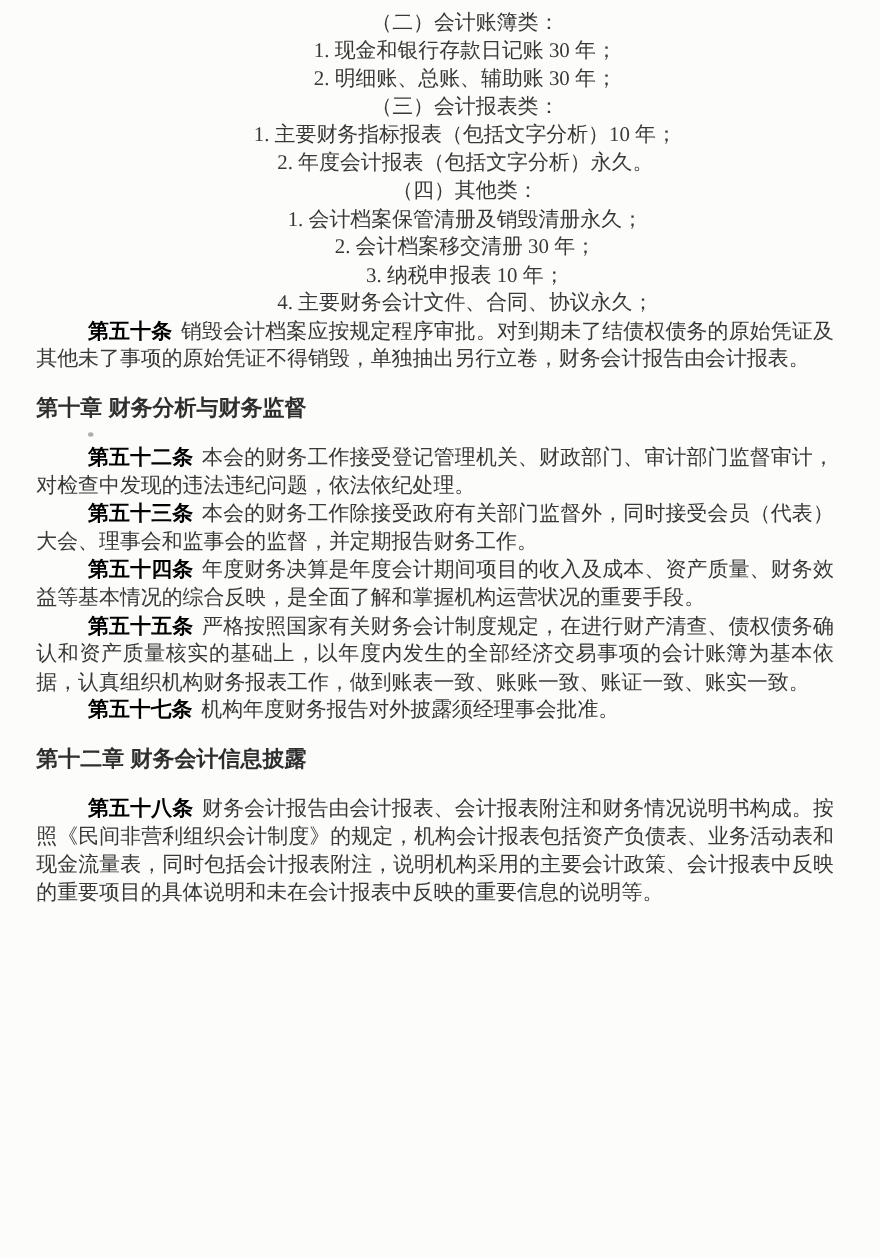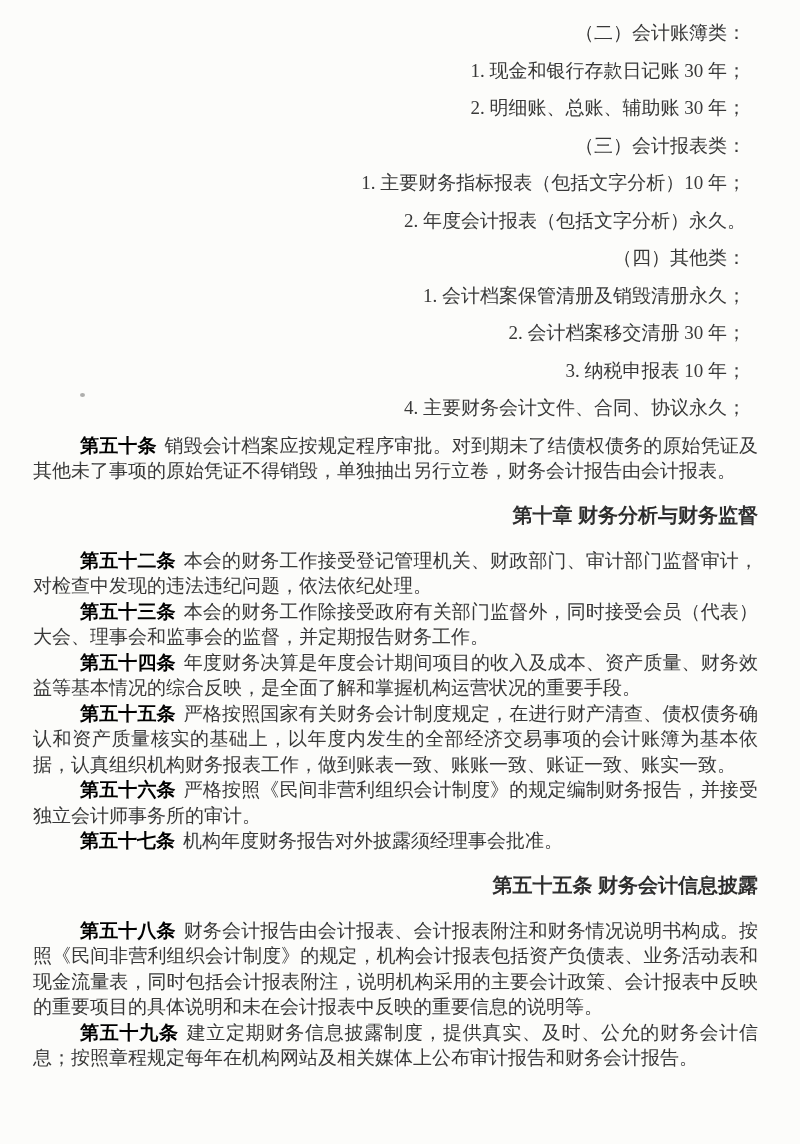--- a/index.html
+++ b/index.html
@@ -15,41 +15,41 @@
     font-family: "Liberation Serif", serif;
     position: relative;
   }
   .doc-content {
     padding: 8px 42px 0 33px;
     font-size: 19px;
     line-height: 25.5px;
     text-align: justify;
   }
   .item-line {
-    margin: 12px;
+    margin: 0;
     padding-left: 55px;
-    text-align: right;
+    text-align: center;
     white-space: nowrap;
   }
   .article-para {
     margin: 0;
     text-indent: 47px;
   }
   .article-label {
     font-family: "Liberation Sans", sans-serif;
     font-weight: 700;
     color: #000000;
     margin-right: 0.42em;
   }
   .chapter-heading {
     font-family: "Liberation Sans", sans-serif;
     font-weight: 700;
     font-size: 20px;
     line-height: 26px;
-    text-align: right;
+    text-align: left;
     text-indent: 0;
     margin: 18px 0 20px 0;
     color: #2e2e2e;
   }
   .scan-speck {
     position: absolute;
     left: 80px;
     top: 393px;
     width: 5px;
     height: 4px;
@@ -72,20 +72,18 @@
     <p class="item-line">1. 会计档案保管清册及销毁清册永久；</p>
     <p class="item-line">2. 会计档案移交清册 30 年；</p>
     <p class="item-line">3. 纳税申报表 10 年；</p>
     <p class="item-line">4. 主要财务会计文件、合同、协议永久；</p>
     <p class="article-para"><b class="article-label">第五十条</b><span>销毁会计档案应按规定程序审批。对到期未了结债权债务的原始凭证及其他未了事项的原始凭证不得销毁，单独抽出另行立卷，财务会计报告由会计报表。</span></p>
     <h2 class="chapter-heading">第十章 财务分析与财务监督</h2>
     <p class="article-para"><b class="article-label">第五十二条</b><span>本会的财务工作接受登记管理机关、财政部门、审计部门监督审计，对检查中发现的违法违纪问题，依法依纪处理。</span></p>
     <p class="article-para"><b class="article-label">第五十三条</b><span>本会的财务工作除接受政府有关部门监督外，同时接受会员（代表）大会、理事会和监事会的监督，并定期报告财务工作。</span></p>
     <p class="article-para"><b class="article-label">第五十四条</b><span>年度财务决算是年度会计期间项目的收入及成本、资产质量、财务效益等基本情况的综合反映，是全面了解和掌握机构运营状况的重要手段。</span></p>
     <p class="article-para"><b class="article-label">第五十五条</b><span>严格按照国家有关财务会计制度规定，在进行财产清查、债权债务确认和资产质量核实的基础上，以年度内发生的全部经济交易事项的会计账簿为基本依据，认真组织机构财务报表工作，做到账表一致、账账一致、账证一致、账实一致。</span></p>
-    <p class="article-para"><b class="article-label">第五十六条</b><span>严格按照《民间非营利组织会计制度》的规定编制财务报告，并接受独立会计师事务所的审计。</span></p>
     <p class="article-para"><b class="article-label">第五十七条</b><span>机构年度财务报告对外披露须经理事会批准。</span></p>
-    <h2 class="chapter-heading">第五十五条 财务会计信息披露</h2>
+    <h2 class="chapter-heading">第十二章 财务会计信息披露</h2>
     <p class="article-para"><b class="article-label">第五十八条</b><span>财务会计报告由会计报表、会计报表附注和财务情况说明书构成。按照《民间非营利组织会计制度》的规定，机构会计报表包括资产负债表、业务活动表和现金流量表，同时包括会计报表附注，说明机构采用的主要会计政策、会计报表中反映的重要项目的具体说明和未在会计报表中反映的重要信息的说明等。</span></p>
-    <p class="article-para"><b class="article-label">第五十九条</b><span>建立定期财务信息披露制度，提供真实、及时、公允的财务会计信息；按照章程规定每年在机构网站及相关媒体上公布审计报告和财务会计报告。</span></p>
   </main>
 
 <div class="scan-speck"></div>
 
 </body></html>

